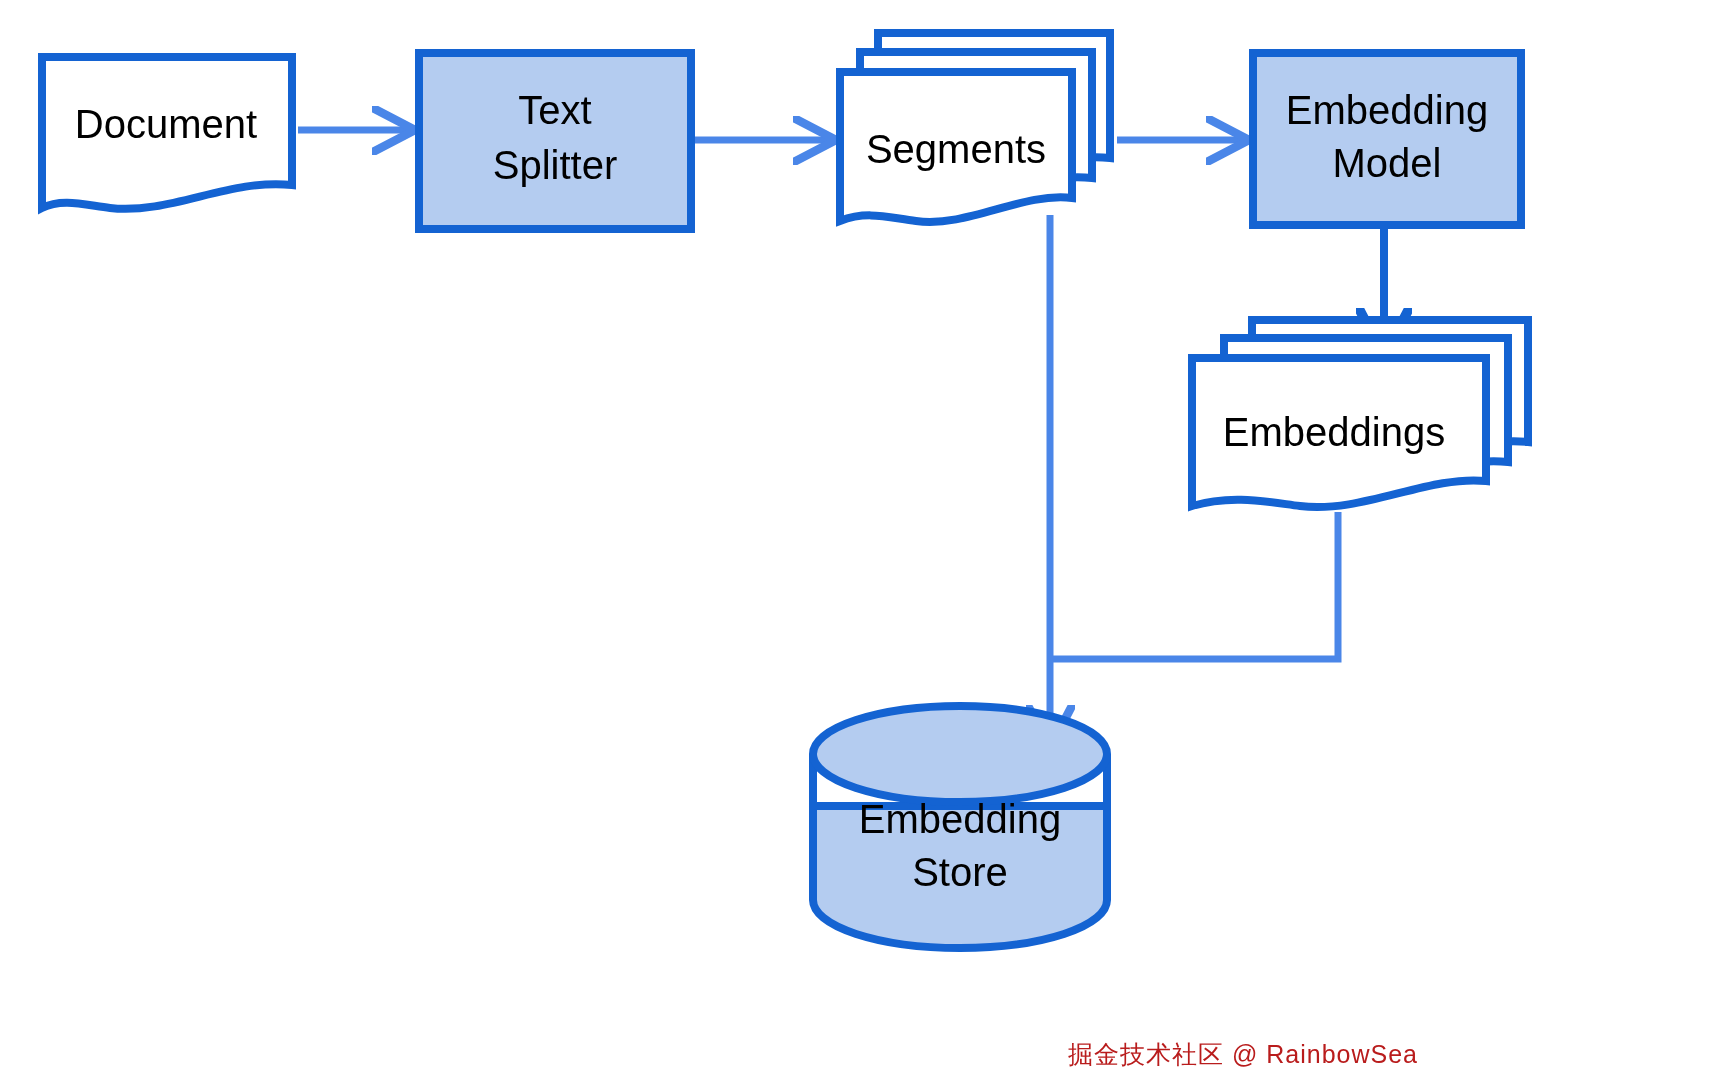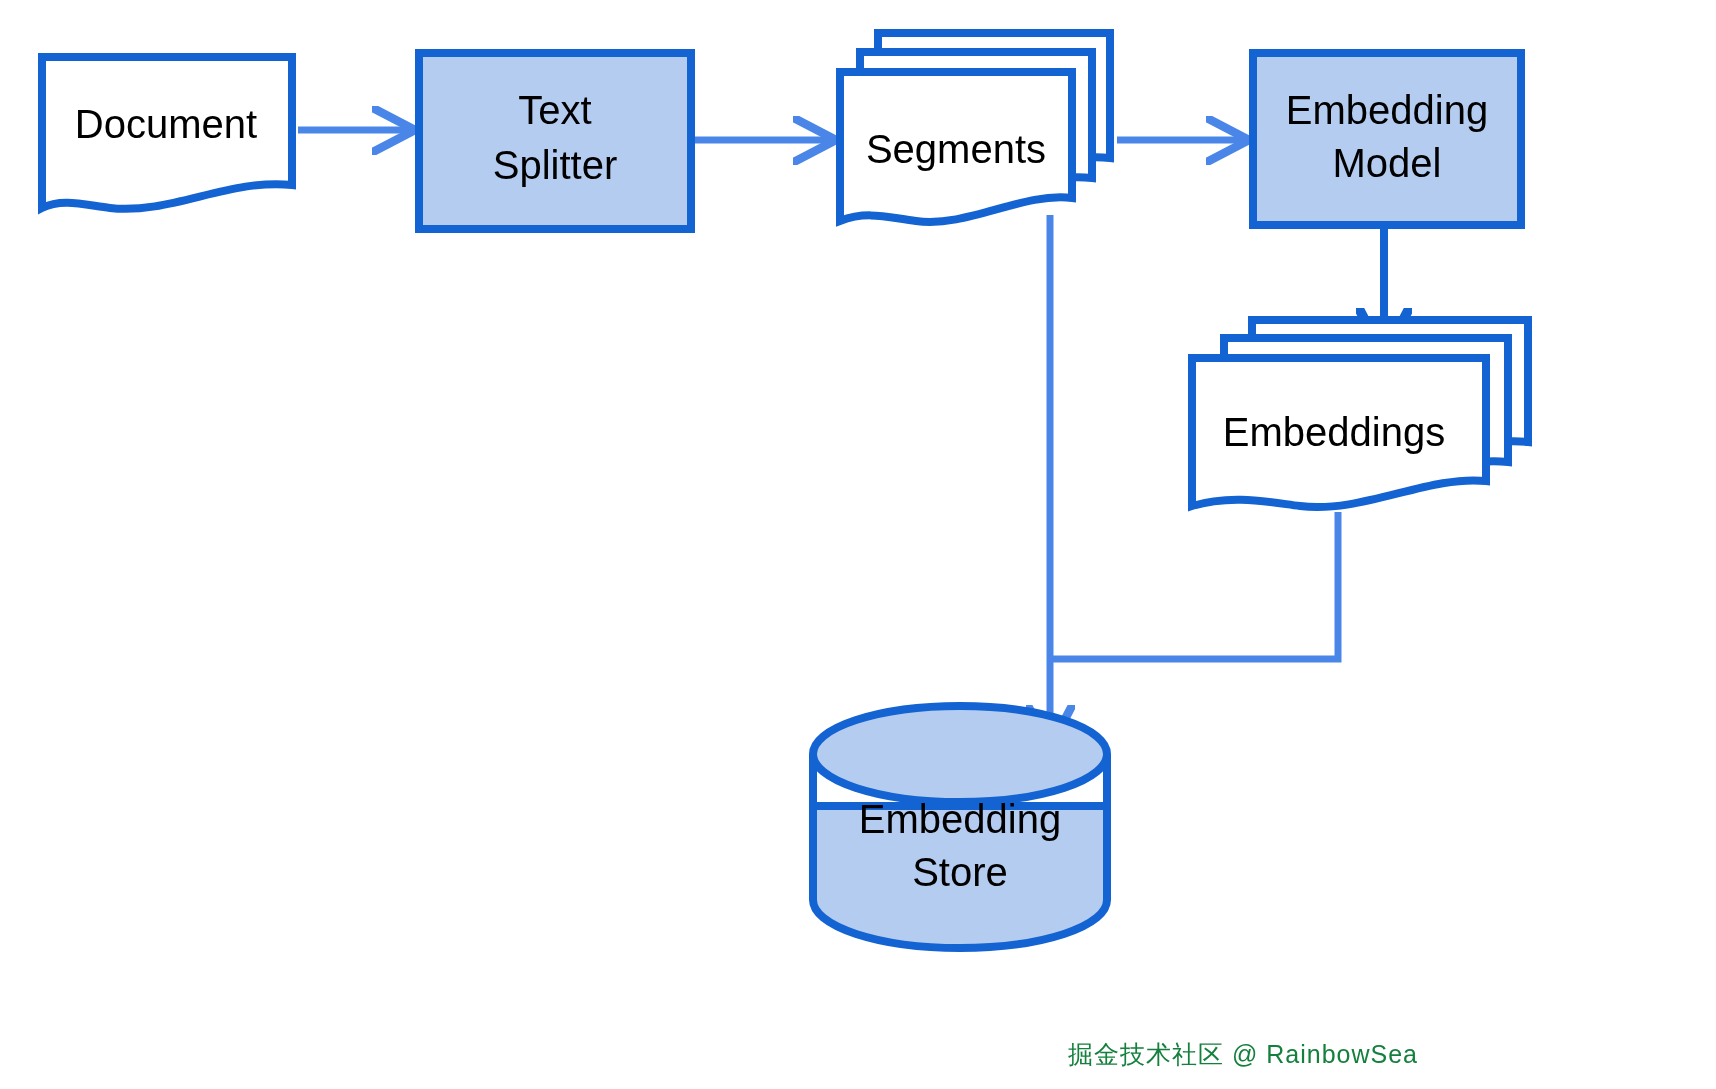--- a/index.html
+++ b/index.html
@@ -34,21 +34,21 @@
     text-anchor: middle;
     dominant-baseline: middle;
     white-space: pre;
   }
   .watermark {
     position: absolute;
     right: 22px;
     bottom: 18px;
     font-family: "Liberation Sans", sans-serif;
     font-size: 25px;
-    color: #15803d;
+    color: #b91c1c;
     letter-spacing: 1px;
     text-shadow: 1px 1px 0 #ffffff;
     user-select: none;
   }
 </style>
 </head>
 <body>
 
 <div id="diagram-root">
 

